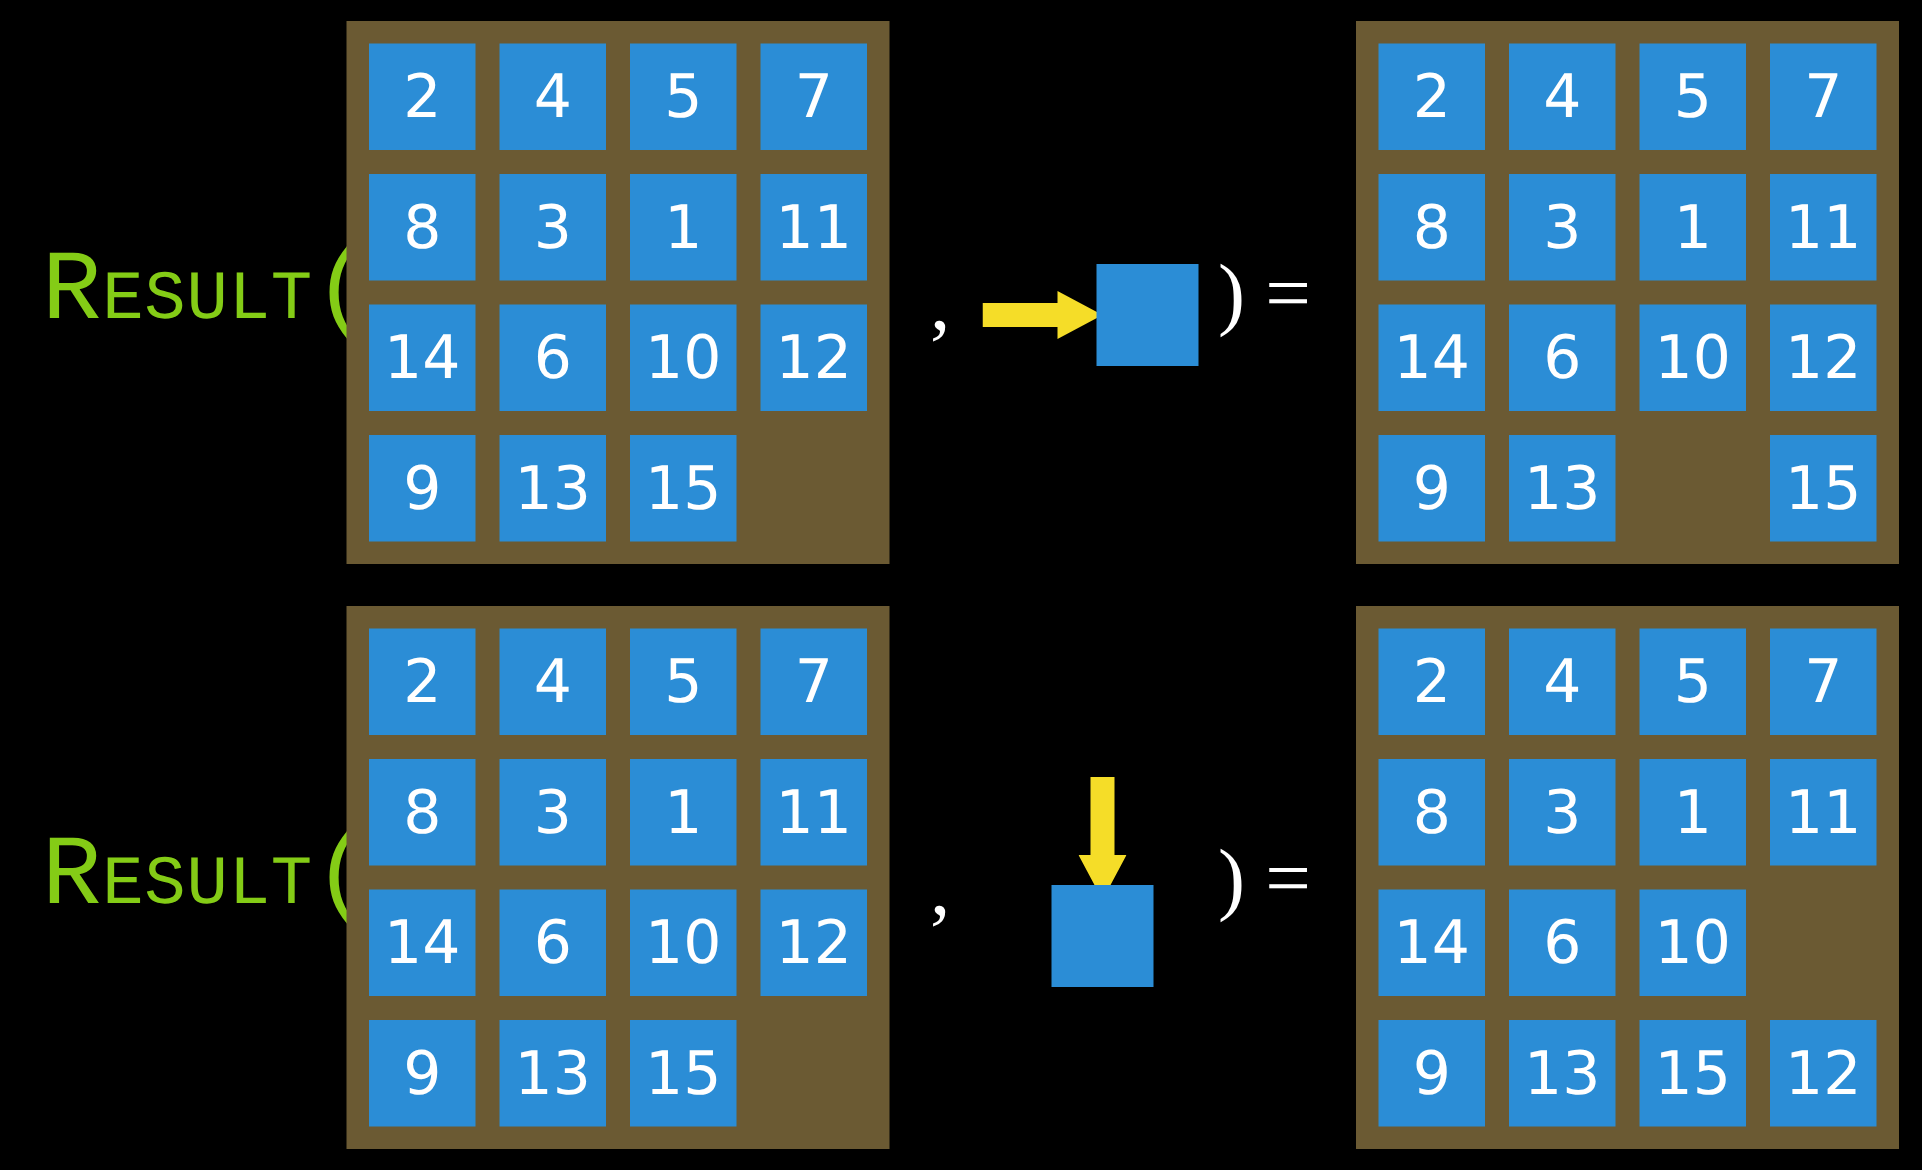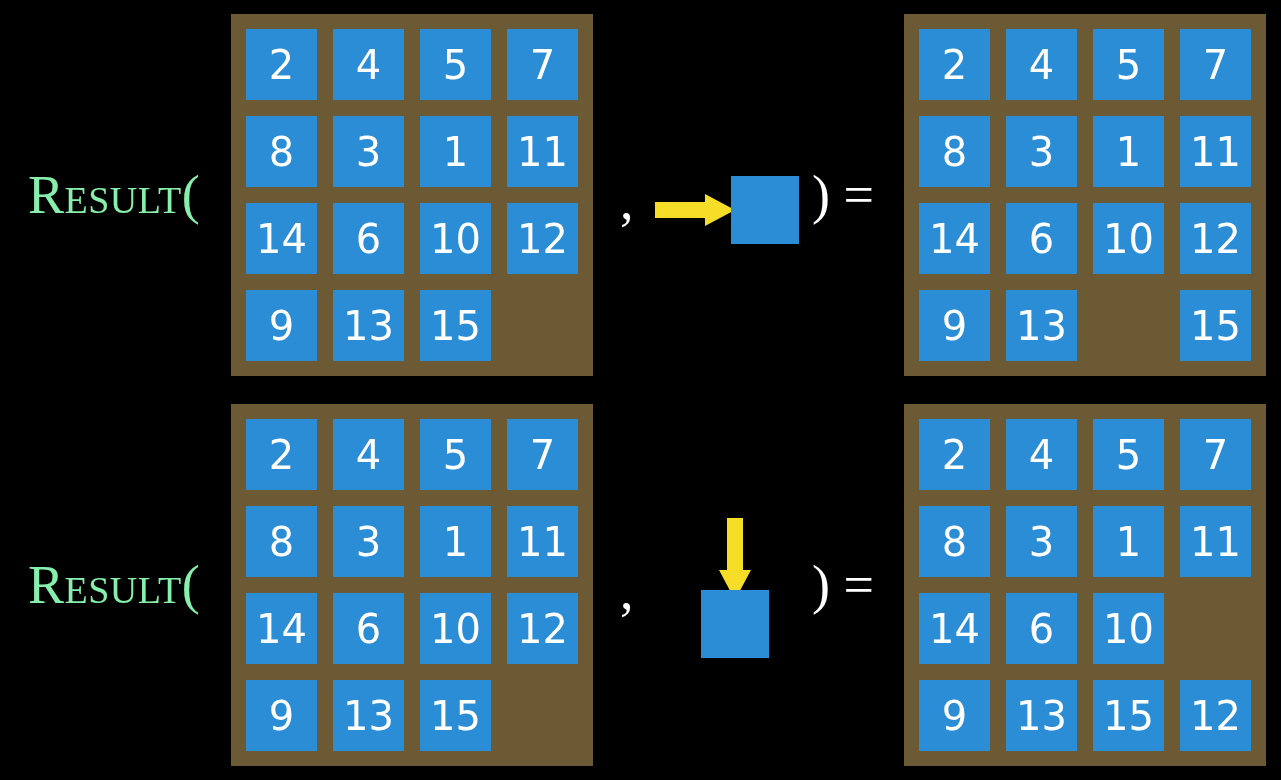--- a/index.html
+++ b/index.html
@@ -31,24 +31,24 @@
   }
   .eq-row.row-1 { top: 0px; }
   .eq-row.row-2 { top: 390px; }
 
   
   .result-label {
     position: absolute;
     left: 28px;
     top: 50%;
     transform: translateY(-50%);
-    color: #86efac;
-    font-family: Liberation Serif, serif;
+    color: #84cc16;
+    font-family: Liberation Mono, monospace;
     font-variant: small-caps;
-    font-size: 54px;
+    font-size: 66px;
     line-height: 1;
     letter-spacing: 0.5px;
     white-space: nowrap;
   }
 
   
   .comma {
     position: absolute;
     top: 50%;
     transform: translateY(-50%);

